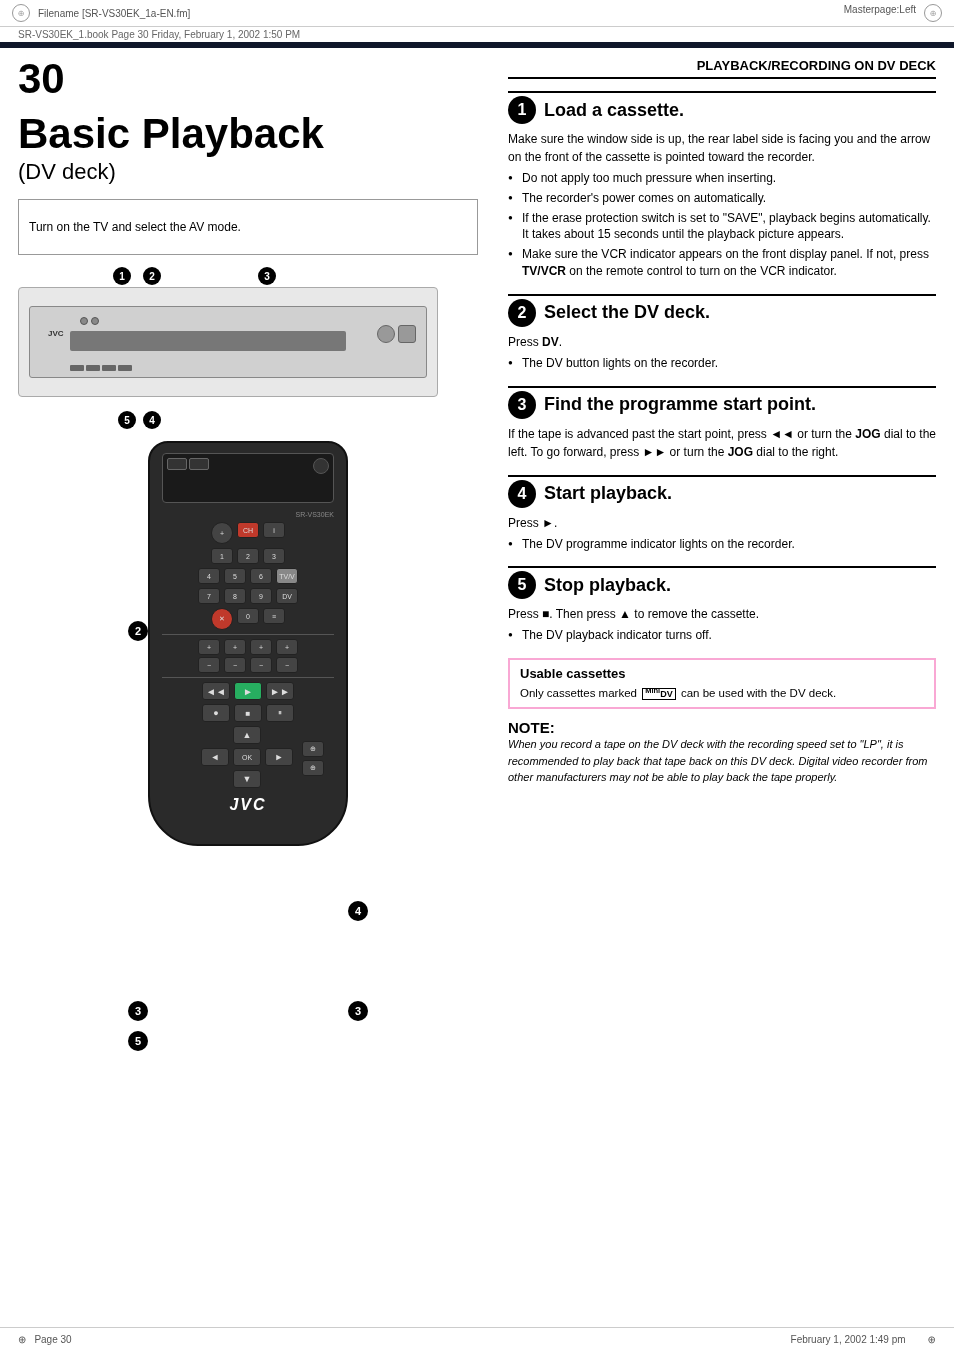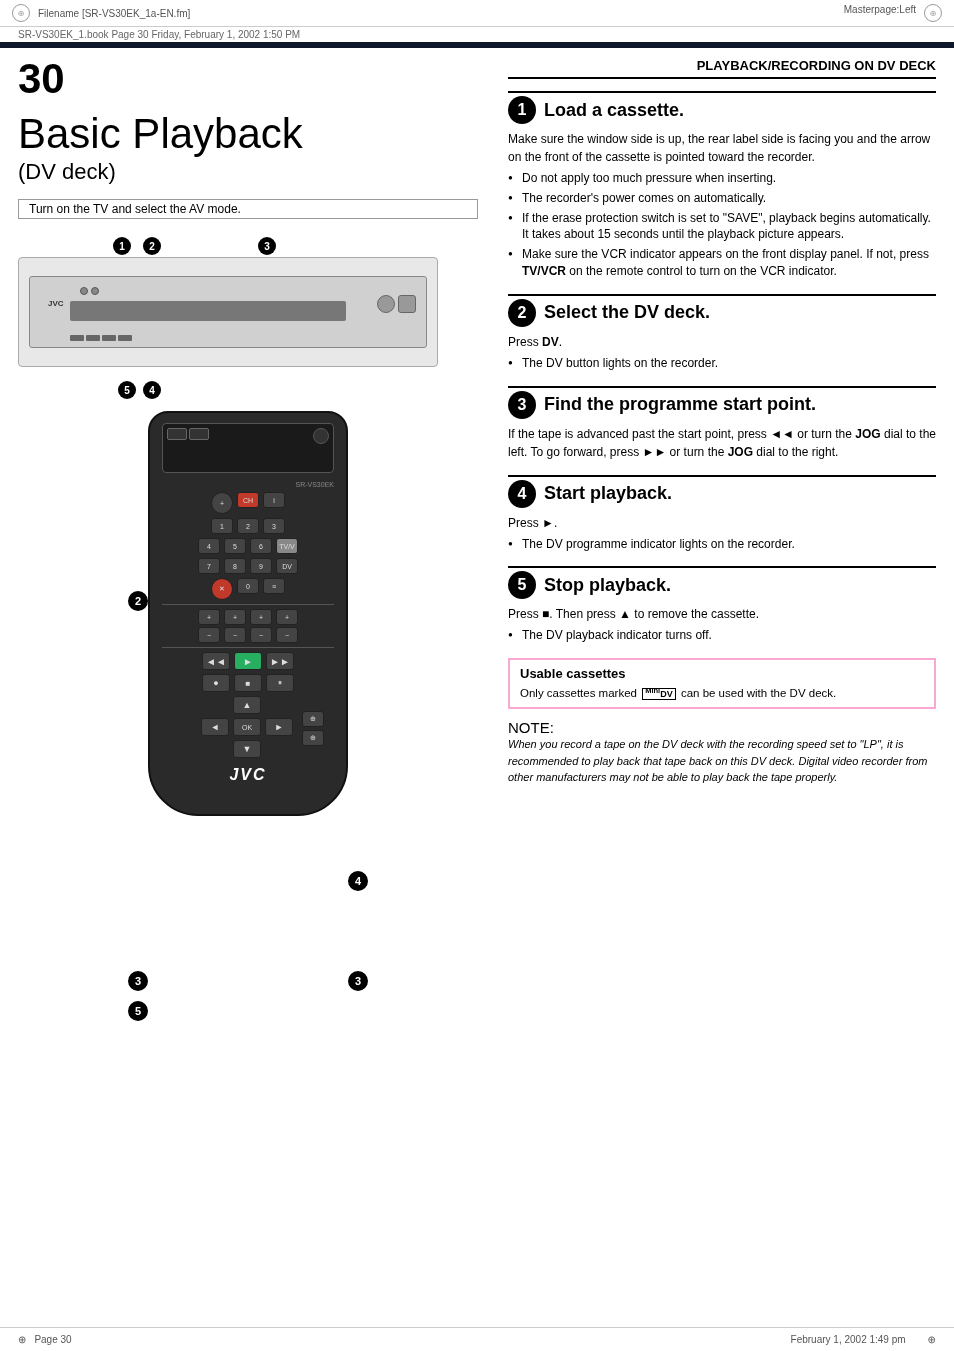--- a/index.html
+++ b/index.html
@@ -54,37 +54,37 @@
     .page-number {
       font-size: 42px;
       font-weight: bold;
       line-height: 1;
       margin-bottom: 11px;
     }
 
     
     .main-title {
       font-size: 42px;
-      font-weight: normal;
+      font-weight: bold;
       line-height: 1.1;
       margin-bottom: 2px;
     }
 
     .sub-title {
       font-size: 22px;
       font-weight: normal;
       margin-bottom: 14px;
     }
 
     
     .tv-note-box {
       border: 1px solid #999;
-      padding: 2px 10px;
+      padding: 20px 10px;
       font-size: 12px;
-      margin-bottom: 18px;
+      margin-bottom: 12px;
       background: #fff;
     }
 
     
     .vcr-diagram {
       width: 420px;
       height: 110px;
       border: 1px solid #aaa;
       background: #e8e8e8;
       position: relative;
@@ -240,21 +240,21 @@
       font-size: 11.5px;
       line-height: 1.4;
     }
 
     
     .note-section {
       margin-top: 8px;
     }
     .note-title {
       font-size: 15px;
-      font-weight: normal;
+      font-weight: bold;
     }
     .note-body {
       font-size: 11px;
       font-style: italic;
       line-height: 1.5;
     }
 
     
     .page-header-right {
       text-align: right;

